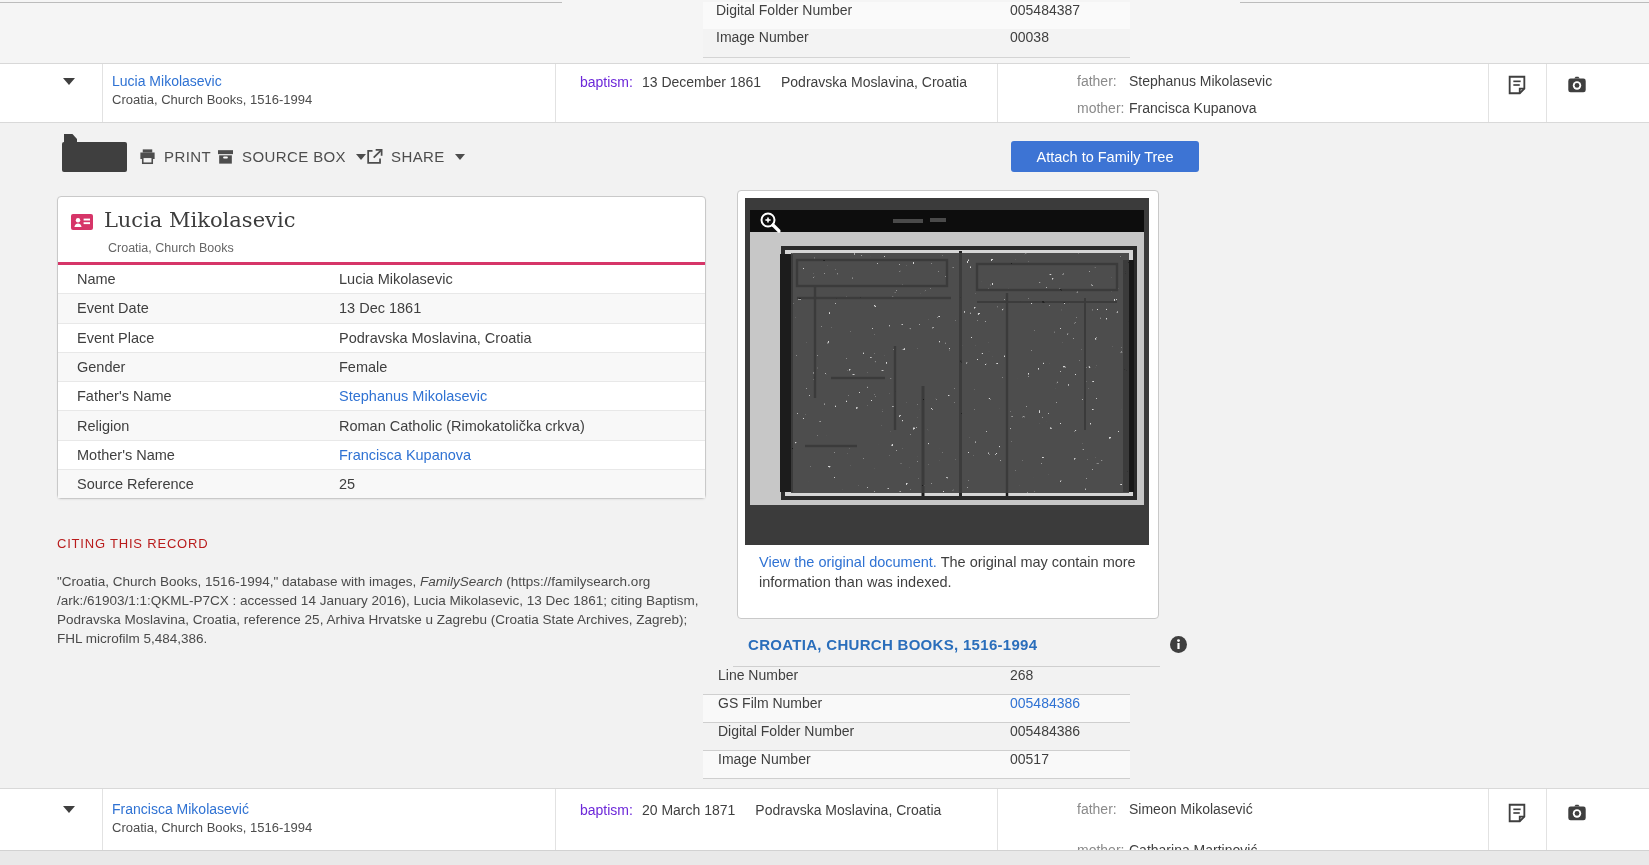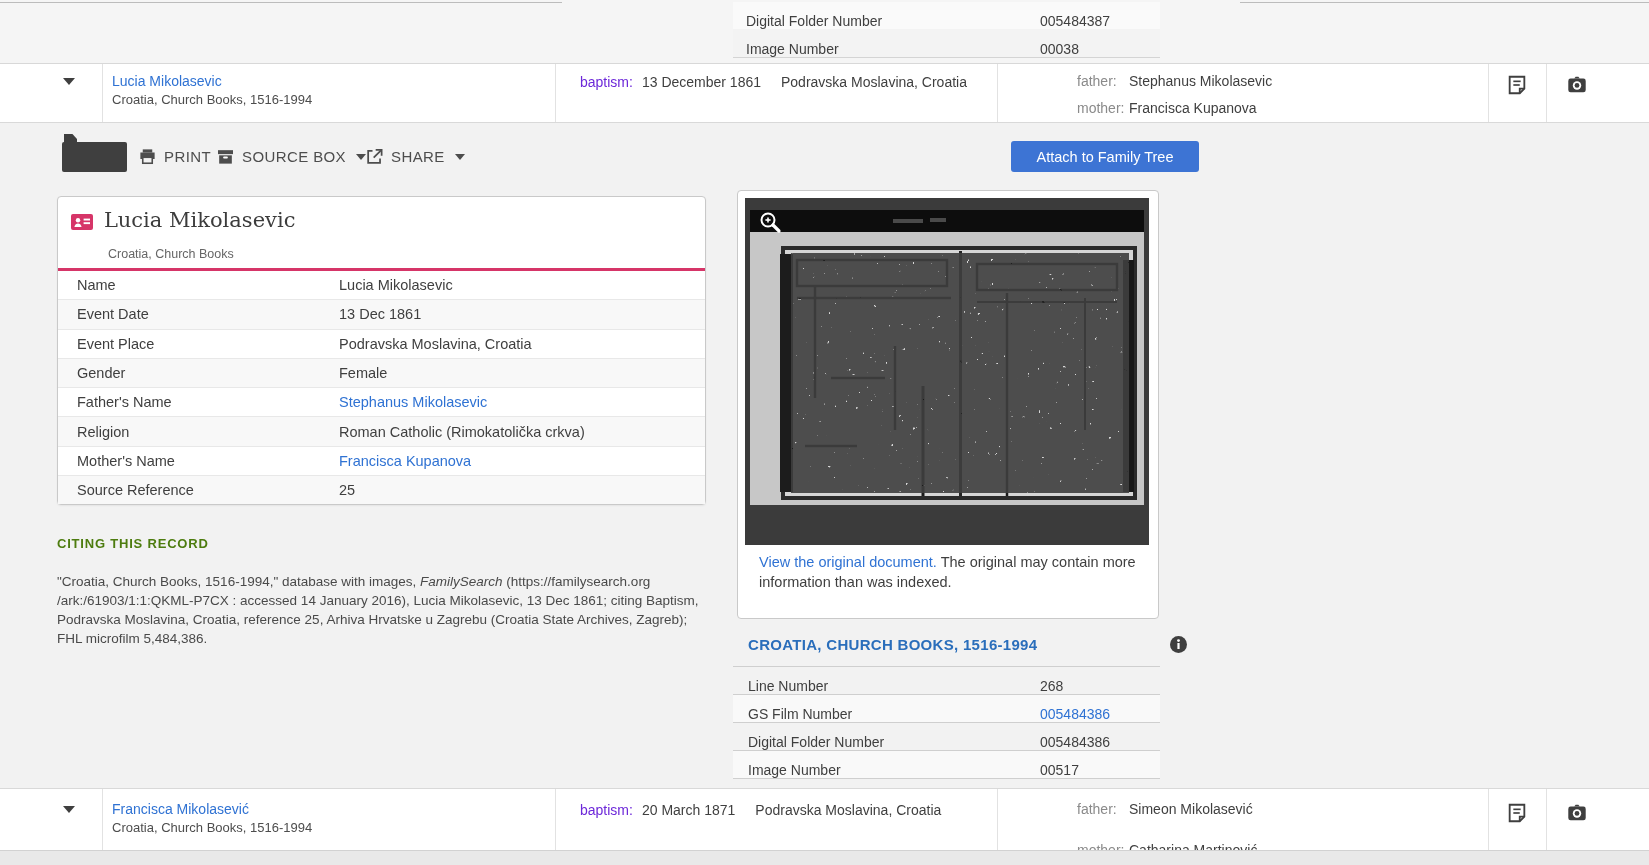--- a/index.html
+++ b/index.html
@@ -7,21 +7,21 @@
     width:1649px;height:865px;position:relative;overflow:hidden;
     background:#f2f2f2;color:#3f3f3f;
     font-family:"Liberation Sans",sans-serif;font-size:14px;
   }
   .abs{position:absolute}
   a,.link{color:#2f72d3;text-decoration:none;cursor:pointer}
 
   
   #top-strip{left:0;top:0;width:1649px;height:63px;background:#f5f5f5;border-bottom:1px solid #d8d8d8}
   .hairline{position:absolute;height:1px;background:#bcbcbc}
-  .mini-row{position:absolute;left:733px;width:427px;height:27px;display:flex;align-items:flex-end;
+  .mini-row{position:absolute;left:703px;width:427px;height:27px;display:flex;align-items:flex-start;
             border-bottom:1px solid #d4d4d4;font-size:14px;color:#3f3f3f}
   .mini-row .lbl{margin-left:13px;width:294px}
   .mini-row .val{}
 
   
   .result-row{position:absolute;left:0;width:1649px;background:#fff;border-bottom:1px solid #d9d9d9}
   .vline{position:absolute;top:0;bottom:0;width:1px;background:#e2e2e2}
   .tri{position:absolute;width:0;height:0;border-left:6px solid transparent;border-right:6px solid transparent;
        border-top:7px solid #3f3f3f;cursor:pointer}
   .rname{position:absolute;font-size:14px}
@@ -44,30 +44,30 @@
   .caret{display:inline-block;width:0;height:0;border-left:5px solid transparent;border-right:5px solid transparent;
          border-top:6px solid #4d4d4d;margin-left:3px}
   #attach-btn{position:absolute;left:1011px;top:141px;width:188px;height:31px;background:#3d74d4;border:none;
         border-radius:3px;color:#fff;font-size:14.5px;font-family:"Liberation Sans",sans-serif;cursor:pointer}
 
   
   #record-card{left:57px;top:196px;width:647px;background:#fff;border:1px solid #c9c9c9;border-radius:4px;
                box-shadow:0 1px 2px rgba(0,0,0,.06)}
   #rc-head{padding:11px 0 0 13px;position:relative}
   #rc-title{font-family:"DejaVu Serif","Liberation Serif",serif;font-size:21px;color:#3c3c3c;margin-left:7px;vertical-align:3px}
-  #rc-sub{margin-left:37px;font-size:12.5px;color:#666;margin-top:14px;padding-bottom:7px}
+  #rc-sub{margin-left:37px;font-size:12.5px;color:#666;margin-top:8px;padding-bottom:7px}
   #rc-bar{height:3px;background:#d63568}
   .rc-row{height:28.3px;display:flex;align-items:center;padding-left:19px;font-size:14.5px;border-bottom:1px solid #e8e8e8}
   .rc-row:nth-child(even){background:#f8f8f8}
   .rc-row:last-child{border-bottom:none}
   .rc-row .rlbl{width:262px;flex:none}
   .rc-row .rval{}
 
   
-  #citing-head{left:57px;top:536px;font-size:13px;font-weight:bold;letter-spacing:.8px;color:#4d7c0f}
+  #citing-head{left:57px;top:536px;font-size:13px;font-weight:normal;letter-spacing:.8px;color:#b91c1c}
   #citation{left:57px;top:572px;width:652px;font-size:13.5px;line-height:19px;color:#4a4a4a}
 
   
   #image-card{left:737px;top:190px;width:420px;height:427px;background:#fff;border:1px solid #c9c9c9;border-radius:4px}
   #scan{position:absolute;left:7px;top:7px;width:404px;height:347px;background:#3b3b3b;cursor:pointer}
   #zoom-ico{position:absolute;left:14px;top:13px}
   #view-orig{position:absolute;left:21px;top:362px;width:384px;font-size:14.5px;line-height:19.5px;color:#3f3f3f}
 
   
   #film-head{left:748px;top:636px;font-size:15px;font-weight:bold;letter-spacing:.3px;color:#2a6ebb}

